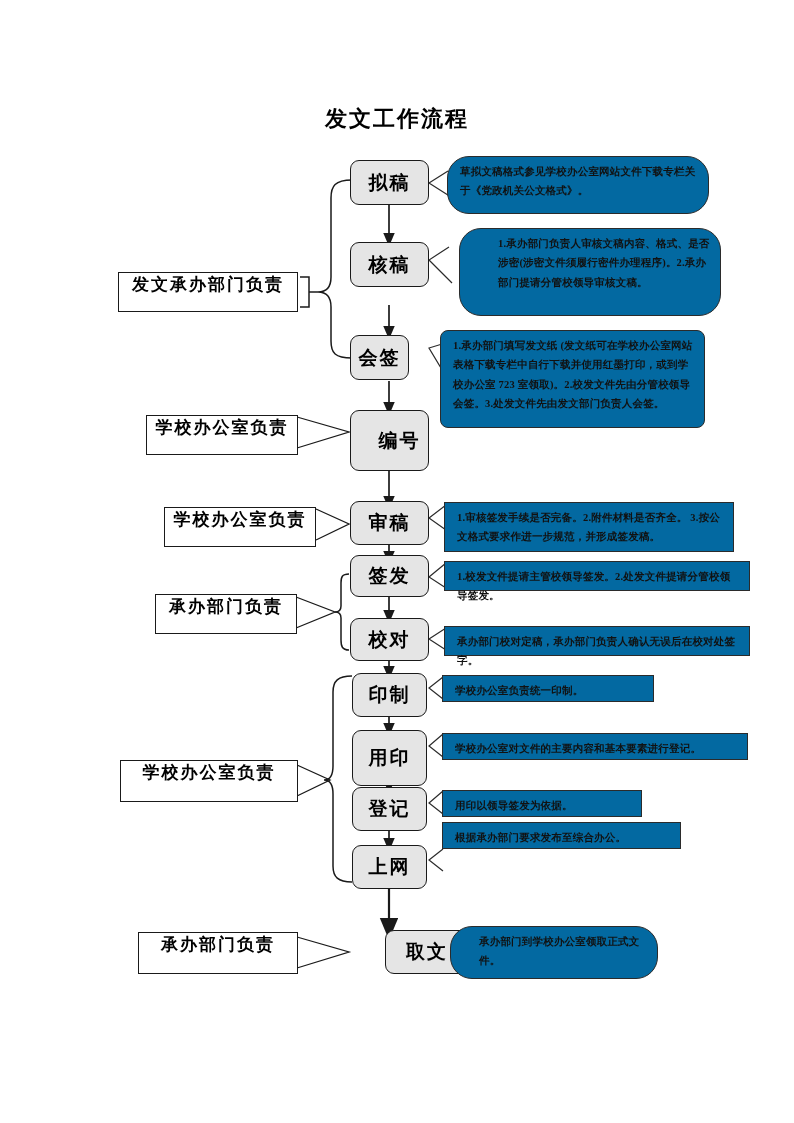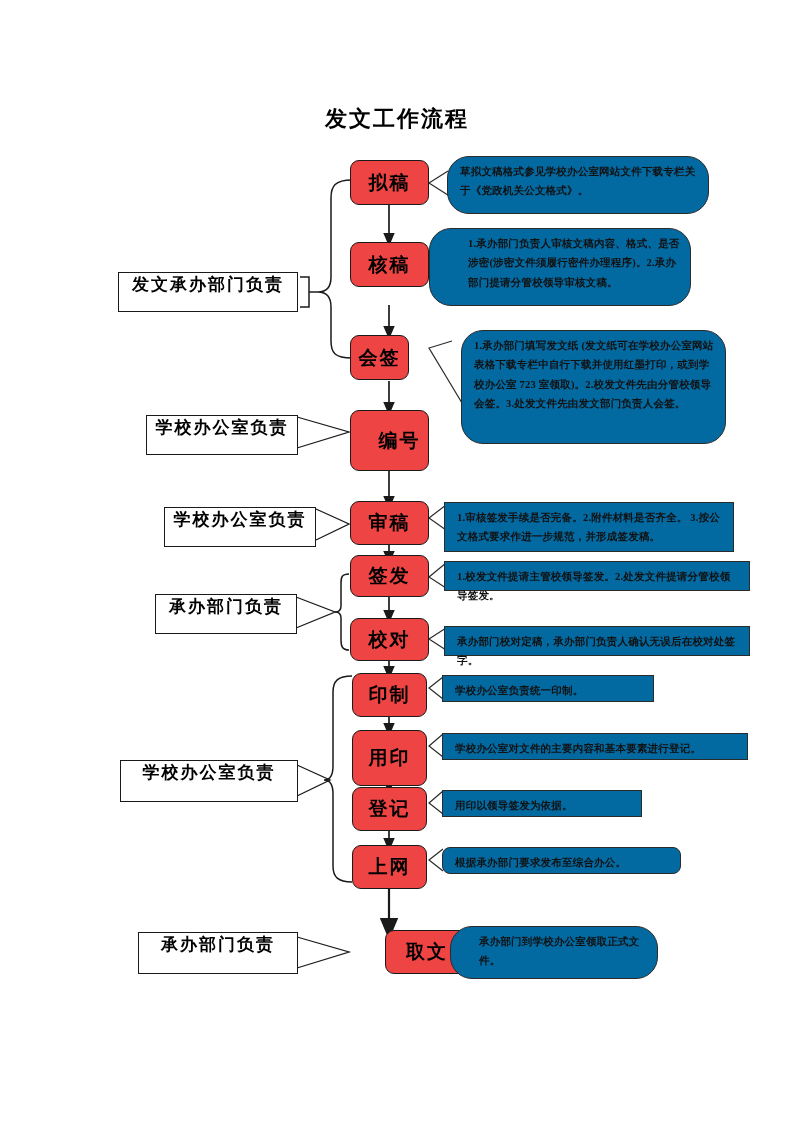--- a/index.html
+++ b/index.html
@@ -13,21 +13,21 @@
   
   .title{
     position:absolute;left:0;top:104px;width:794px;text-align:center;
     font-family:"Liberation Serif","DejaVu Serif",serif;
     font-size:22px;font-weight:700;letter-spacing:2px;
   }
 
   
   .step{
     position:absolute;box-sizing:border-box;
-    border:1.4px solid #1a1a1a;border-radius:9px;background:#ef4444;
+    border:1.4px solid #1a1a1a;border-radius:9px;background:#e5e5e5;
     display:flex;align-items:center;justify-content:center;
     font-family:"Liberation Sans","DejaVu Sans",sans-serif;
     font-size:19px;font-weight:700;letter-spacing:2px;color:#000;
   }
 
   
   .resp{
     position:absolute;box-sizing:border-box;
     display:flex;align-items:flex-start;justify-content:center;
     font-family:"Liberation Sans","DejaVu Sans",sans-serif;
@@ -231,33 +231,33 @@
   <div class="resp" style="left:120px;top:760px;width:178px;height:42px;">
     <span>学校办公室负责</span>
   </div>
 
   <div class="resp" style="left:138px;top:932px;width:160px;height:42px;">
     <span>承办部门负责</span>
   </div>
 
   <div class="note round" style="left:447px;top:156px;width:262px;height:58px;">草拟文稿格式参见学校办公室网站文件下载专栏关于《党政机关公文格式》。</div>
 
-  <div class="note round" style="left:429px;top:228px;width:262px;height:78px;padding-left:38px;">1.承办部门负责人审核文稿内容、格式、是否涉密(涉密文件须履行密件办理程序)。2.承办部门提请分管校领导审核文稿。</div>
-
-  <div class="note round" style="left:461px;top:330px;width:265px;height:114px;">1.承办部门填写发文纸 (发文纸可在学校办公室网站表格下载专栏中自行下载并使用红墨打印，或到学校办公室 723 室领取)。2.校发文件先由分管校领导会签。3.处发文件先由发文部门负责人会签。</div>
+  <div class="note round" style="left:459px;top:228px;width:262px;height:88px;padding-left:38px;">1.承办部门负责人审核文稿内容、格式、是否涉密(涉密文件须履行密件办理程序)。2.承办部门提请分管校领导审核文稿。</div>
+
+  <div class="note round" style="left:440px;top:330px;width:265px;height:98px;border-radius:8px;">1.承办部门填写发文纸 (发文纸可在学校办公室网站表格下载专栏中自行下载并使用红墨打印，或到学校办公室 723 室领取)。2.校发文件先由分管校领导会签。3.处发文件先由发文部门负责人会签。</div>
 
   <div class="note rect" style="left:444px;top:502px;width:290px;height:50px;">1.审核签发手续是否完备。2.附件材料是否齐全。 3.按公文格式要求作进一步规范，并形成签发稿。</div>
 
   <div class="note rect" style="left:444px;top:561px;width:306px;height:30px;">1.校发文件提请主管校领导签发。2.处发文件提请分管校领导签发。</div>
 
   <div class="note rect" style="left:444px;top:626px;width:306px;height:30px;">承办部门校对定稿，承办部门负责人确认无误后在校对处签字。</div>
 
   <div class="note rect" style="left:442px;top:675px;width:212px;height:27px;">学校办公室负责统一印制。</div>
 
   <div class="note rect" style="left:442px;top:733px;width:306px;height:27px;">学校办公室对文件的主要内容和基本要素进行登记。</div>
 
   <div class="note rect" style="left:442px;top:790px;width:200px;height:27px;">用印以领导签发为依据。</div>
 
-  <div class="note rect" style="left:442px;top:847px;width:239px;height:27px;border-radius:8px;">根据承办部门要求发布至综合办公。</div>
+  <div class="note rect" style="left:442px;top:822px;width:239px;height:27px;">根据承办部门要求发布至综合办公。</div>
 
   <div class="note round" style="left:450px;top:926px;width:208px;height:53px;padding-left:28px;">承办部门到学校办公室领取正式文件。</div>
 
 </div>
 
 </body></html>

